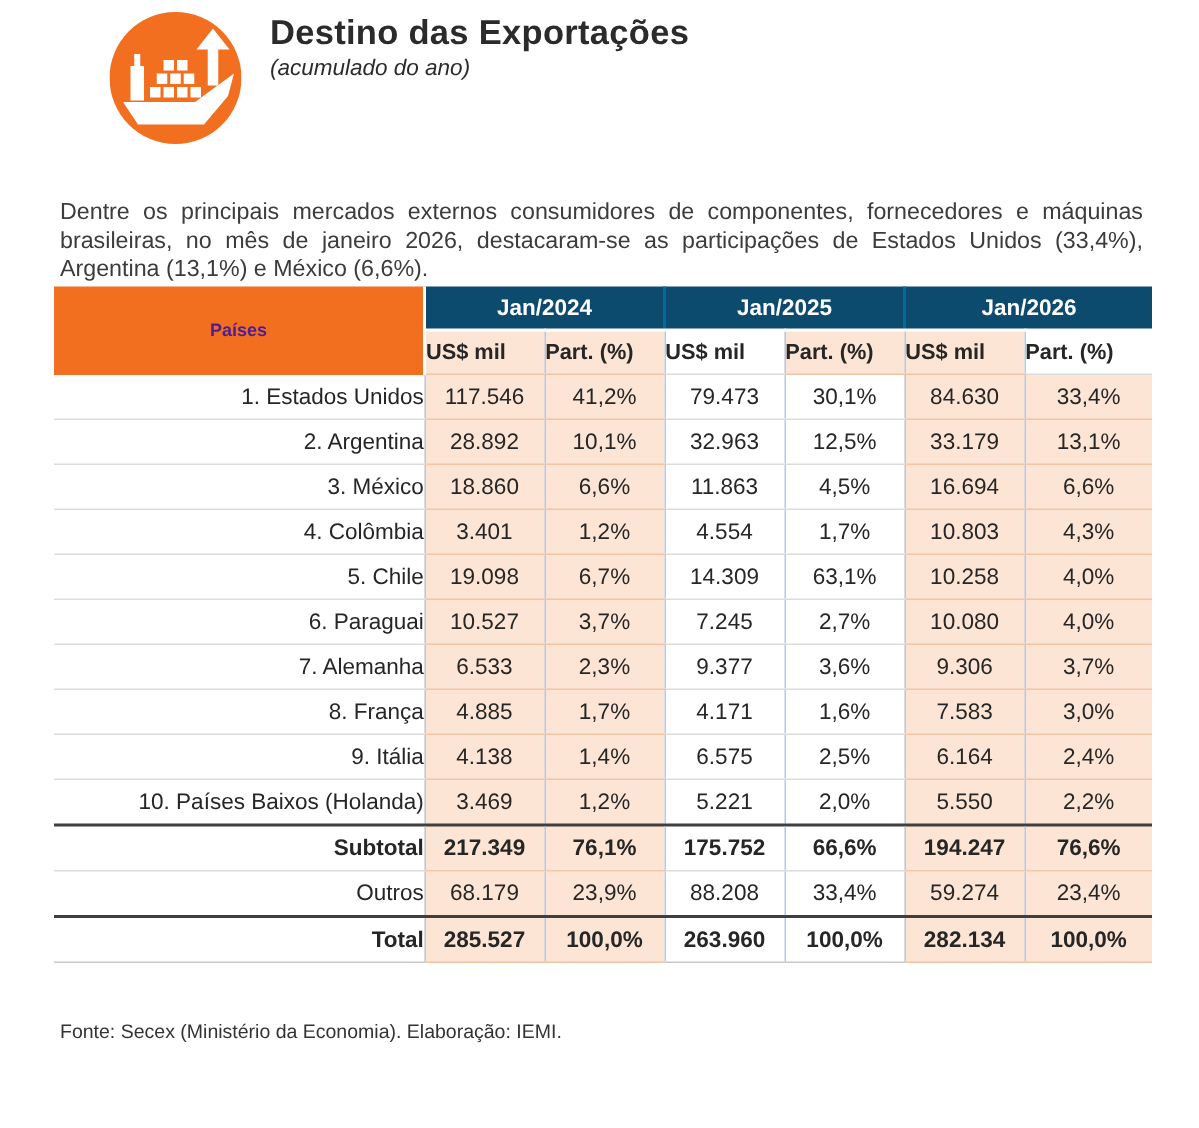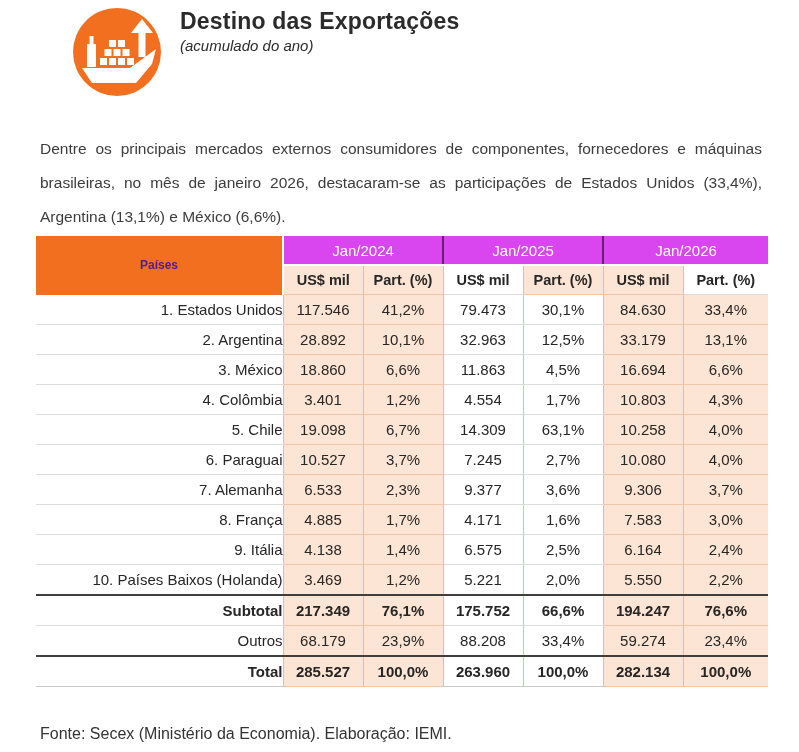--- a/index.html
+++ b/index.html
@@ -8,59 +8,59 @@
     font-family: "Liberation Sans", sans-serif; color: #262626;
   }
   
   .report-header { display: flex; align-items: flex-start; gap: 19px; margin: 8px 0 0 73px; height: 88px; }
   .icon-circle { width: 88px; height: 88px; flex: 0 0 88px; }
   .titles h1 { margin: 0; font-size: 23px; font-weight: 700; color: #2b2b2b; letter-spacing: 0.2px; }
   .titles .subtitle { font-size: 15px; font-style: italic; color: #2b2b2b; margin-top: 2px; }
   
   .intro {
     width: 722px; margin: 36px 37px 0 40px;
-    font-size: 15.5px; line-height: 34px; color: #3c3c3c;
+    font-size: 15.5px; line-height: 19px; color: #3c3c3c;
     text-align: justify;
   }
   
   table.exports {
     margin: 2px 0 0 36px; width: 732px;
     border-collapse: collapse; table-layout: fixed;
     font-size: 15px; color: #262626;
   }
   th, td { padding: 0; }
   th.countries {
     background: #F36F20; color: #4c1d95; font-weight: 700; font-size: 12px;
     text-align: center; border-right: 2px solid #ffffff;
   }
   th.period {
-    background: #d946ef; color: #fff; font-weight: 400; font-size: 15px;
+    background: #0c4a6e; color: #fff; font-weight: 700; font-size: 15px;
     height: 28px; text-align: center;
-    border-left: 2px solid #701a75; border-bottom: 2px solid #ffffff;
+    border-left: 2px solid #0369a1; border-bottom: 2px solid #ffffff;
   }
   td.sub {
-    height: 28px; text-align: center; font-weight: 700; font-size: 14.5px; color: #262626;
+    height: 28px; font-weight: 700; font-size: 14.5px; color: #262626;
     border-left: 1px solid #B4C7E7; border-bottom: 1px solid #dcdcdc;
   }
   td.label {
     height: 29px; text-align: right; padding-left: 8px;
     border-bottom: 1px solid #dcdcdc; background: #fff;
   }
   td.val {
     height: 29px; text-align: center;
     border-left: 1px solid #B4C7E7; border-bottom: 1px solid #dcdcdc;
   }
   .peach { background: #FCE5D4; }
   .peach.val, .peach.sub { border-bottom-color: #f0c6a8; }
   .white { background: #ffffff; }
   tr.bold td { font-weight: 700; }
   tr.rule td { border-top: 2px solid #3f3f3f; }
   tr.last td { border-bottom: 1px solid #c8c8c8; }
   
-  .source { margin: 38px 0 0 40px; font-size: 16px; color: #333333; }
+  .source { margin: 38px 0 0 40px; font-size: 13px; color: #333333; }
 </style>
 </head>
 <body>
 
 <div class="page">
 
   <header class="report-header">
     <div class="icon-circle">
       <svg viewBox="0 0 88 88" width="88" height="88" aria-hidden="true">
         <circle cx="44" cy="44" r="44" fill="#F36F20"></circle>

